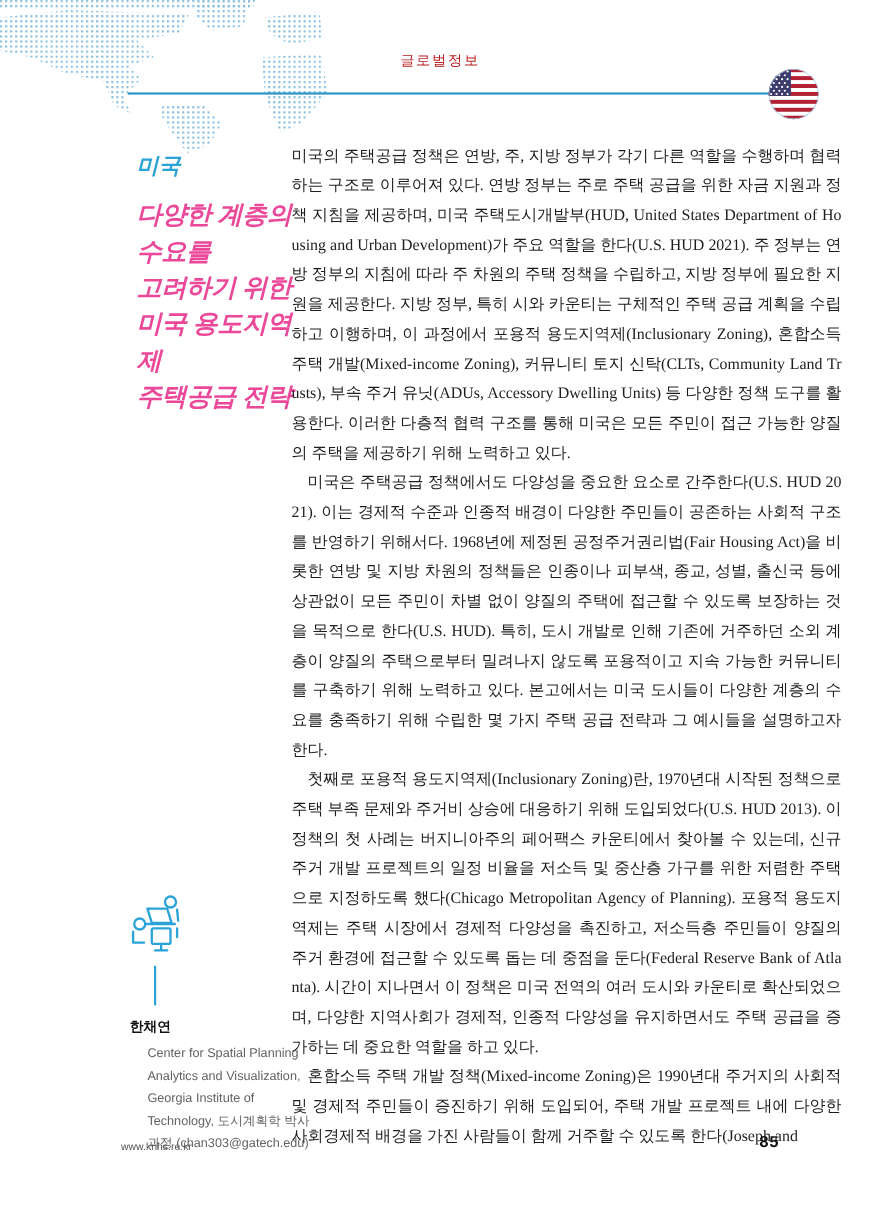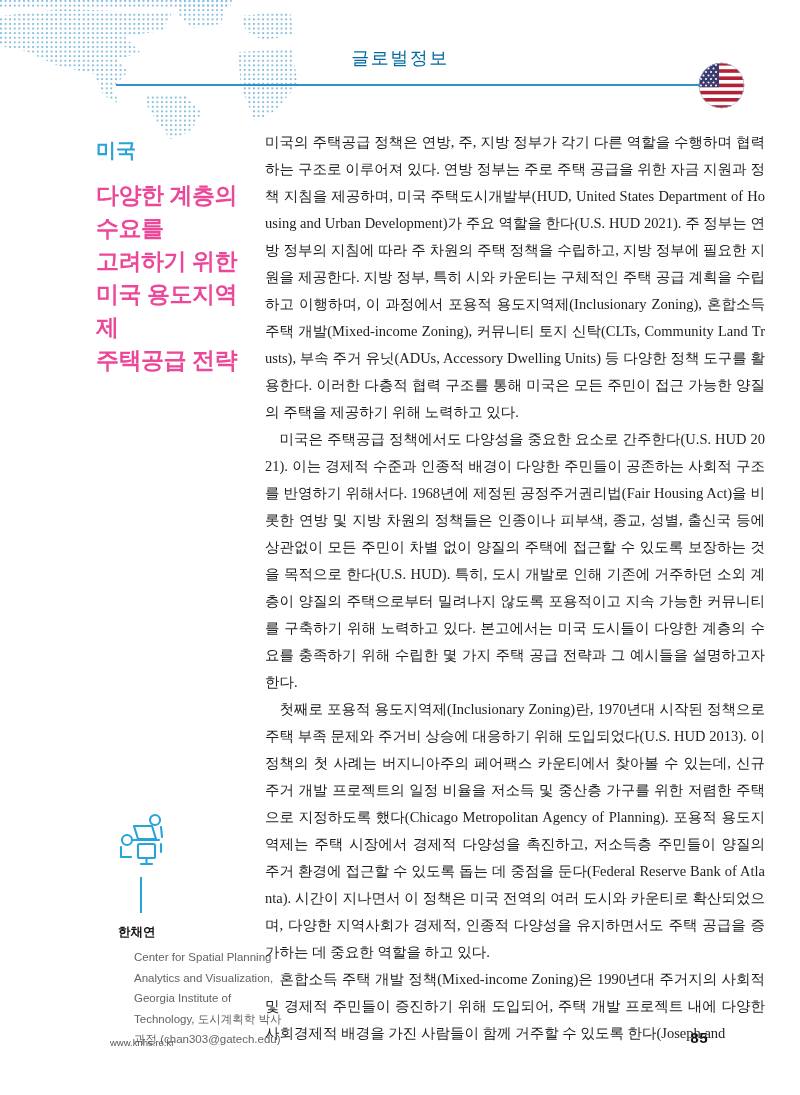--- a/index.html
+++ b/index.html
@@ -4,26 +4,26 @@
 <style>
   html,body { margin:0; padding:0; }
   body {
     width:800px; height:1095px; position:relative; background:#ffffff;
     font-family:"Liberation Serif","DejaVu Serif",serif; overflow:hidden;
   }
   .map-decor { position:absolute; left:0; top:0; }
   .header-label {
     position:absolute; left:0; top:46px; width:800px; text-align:center;
     font-family:"Liberation Sans","DejaVu Sans",sans-serif;
-    font-size:18px; color:#0369a1; letter-spacing:1.5px;
+    font-size:13px; color:#b91c1c; letter-spacing:1.5px;
   }
   .rule { position:absolute; left:116px; top:84px; width:584px; height:2px; background:#2e93c9; }
   .flag-wrap { position:absolute; left:698px; top:62px; width:47px; height:47px; }
 
-  .sidebar { position:absolute; left:96px; top:137px; width:152px; }
+  .sidebar { position:absolute; left:124px; top:137px; width:152px;font-style:italic; }
   .country-label {
     font-family:"Liberation Sans","DejaVu Sans",sans-serif;
     font-size:20px; font-weight:600; color:#2aa3d8; margin:0 0 15px 0;
   }
   .doc-title {
     font-family:"Liberation Sans","DejaVu Sans",sans-serif;
     font-size:23px; font-weight:bold; color:#ec4899;
     line-height:33px; letter-spacing:-0.5px;
   }
   .author-block { position:absolute; left:118px; top:813px; width:165px;

